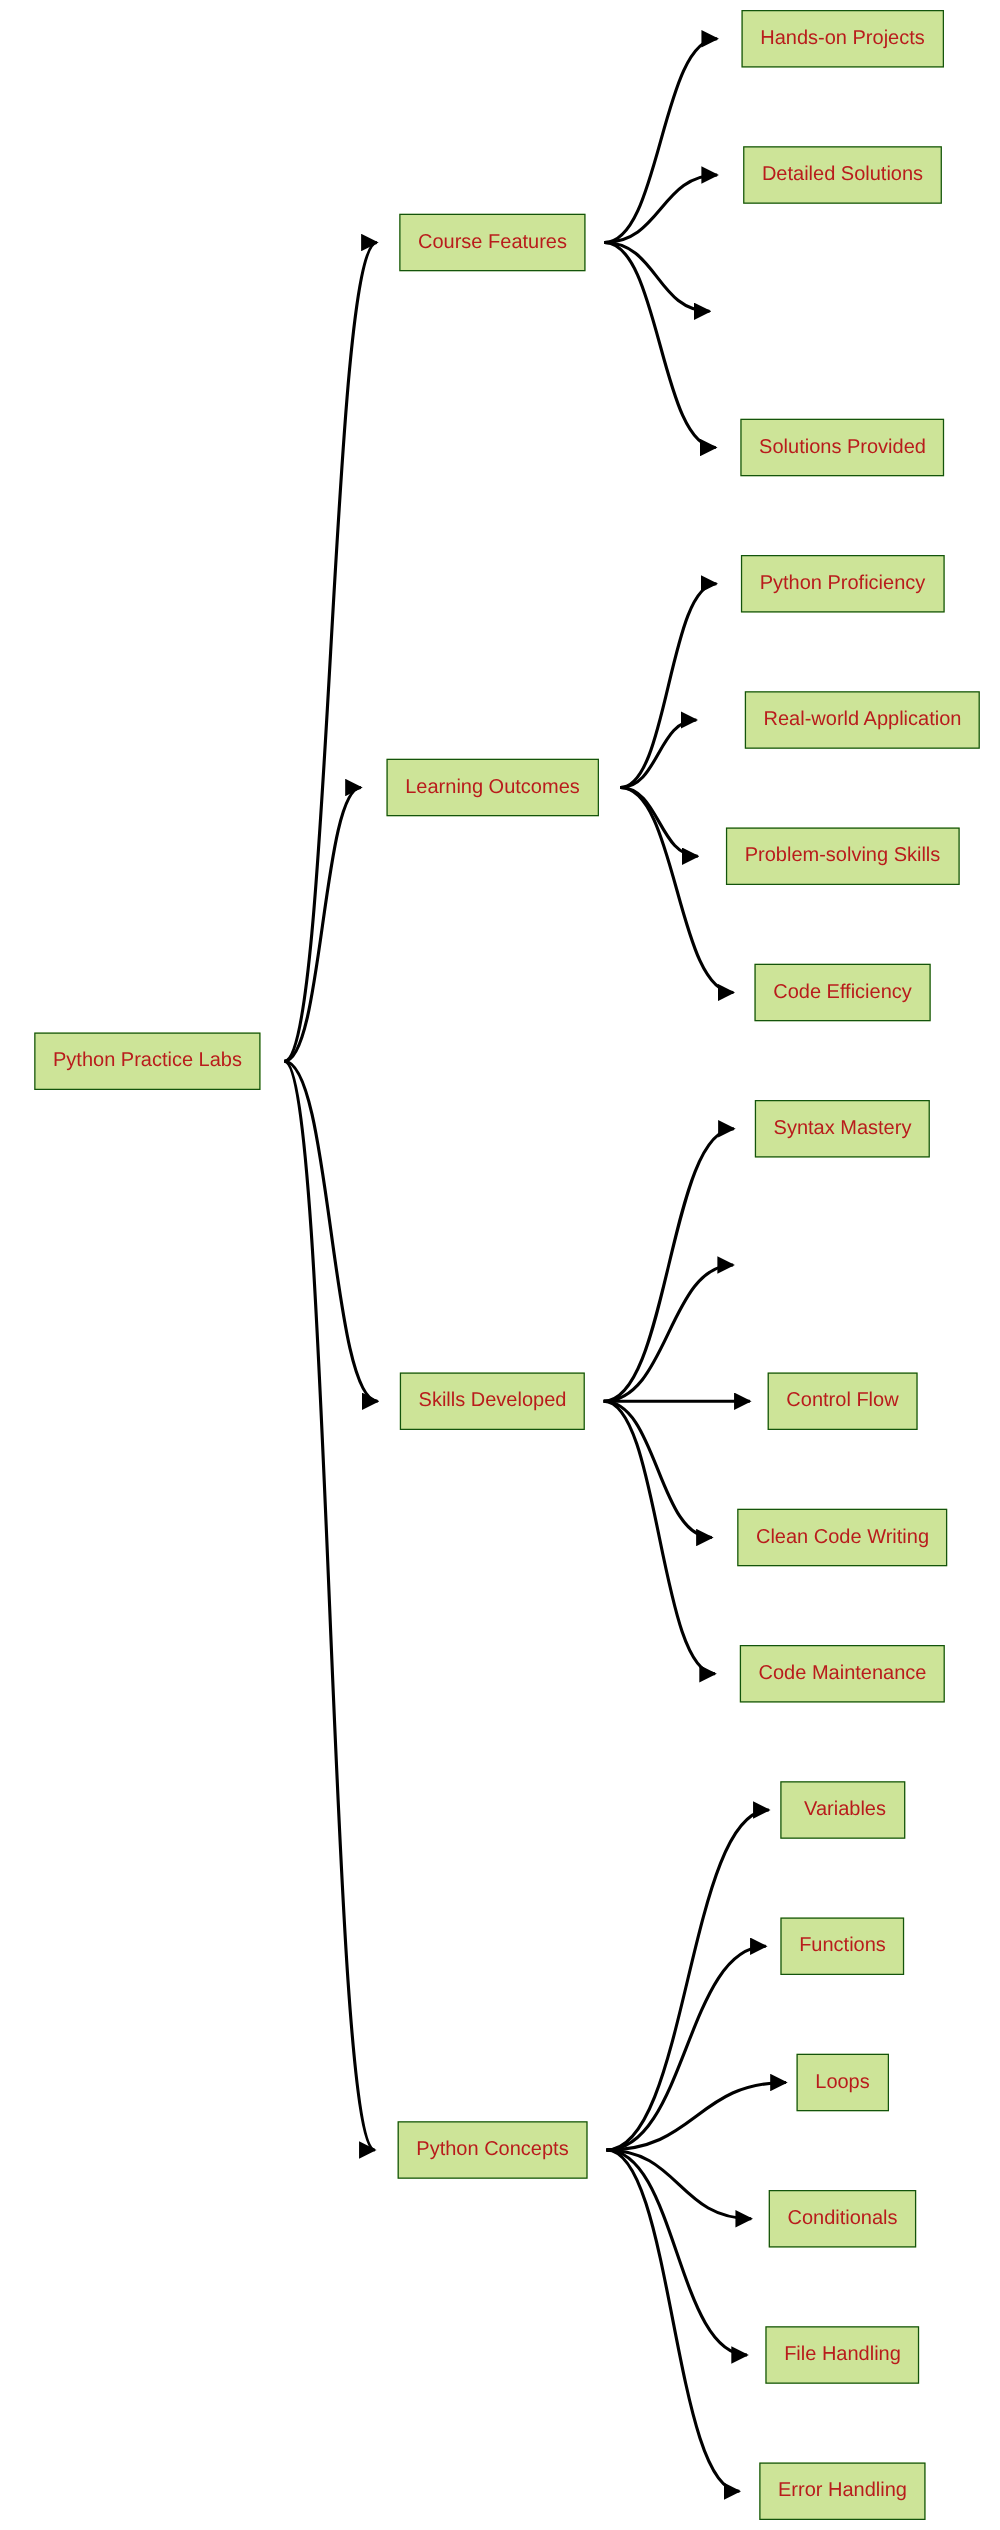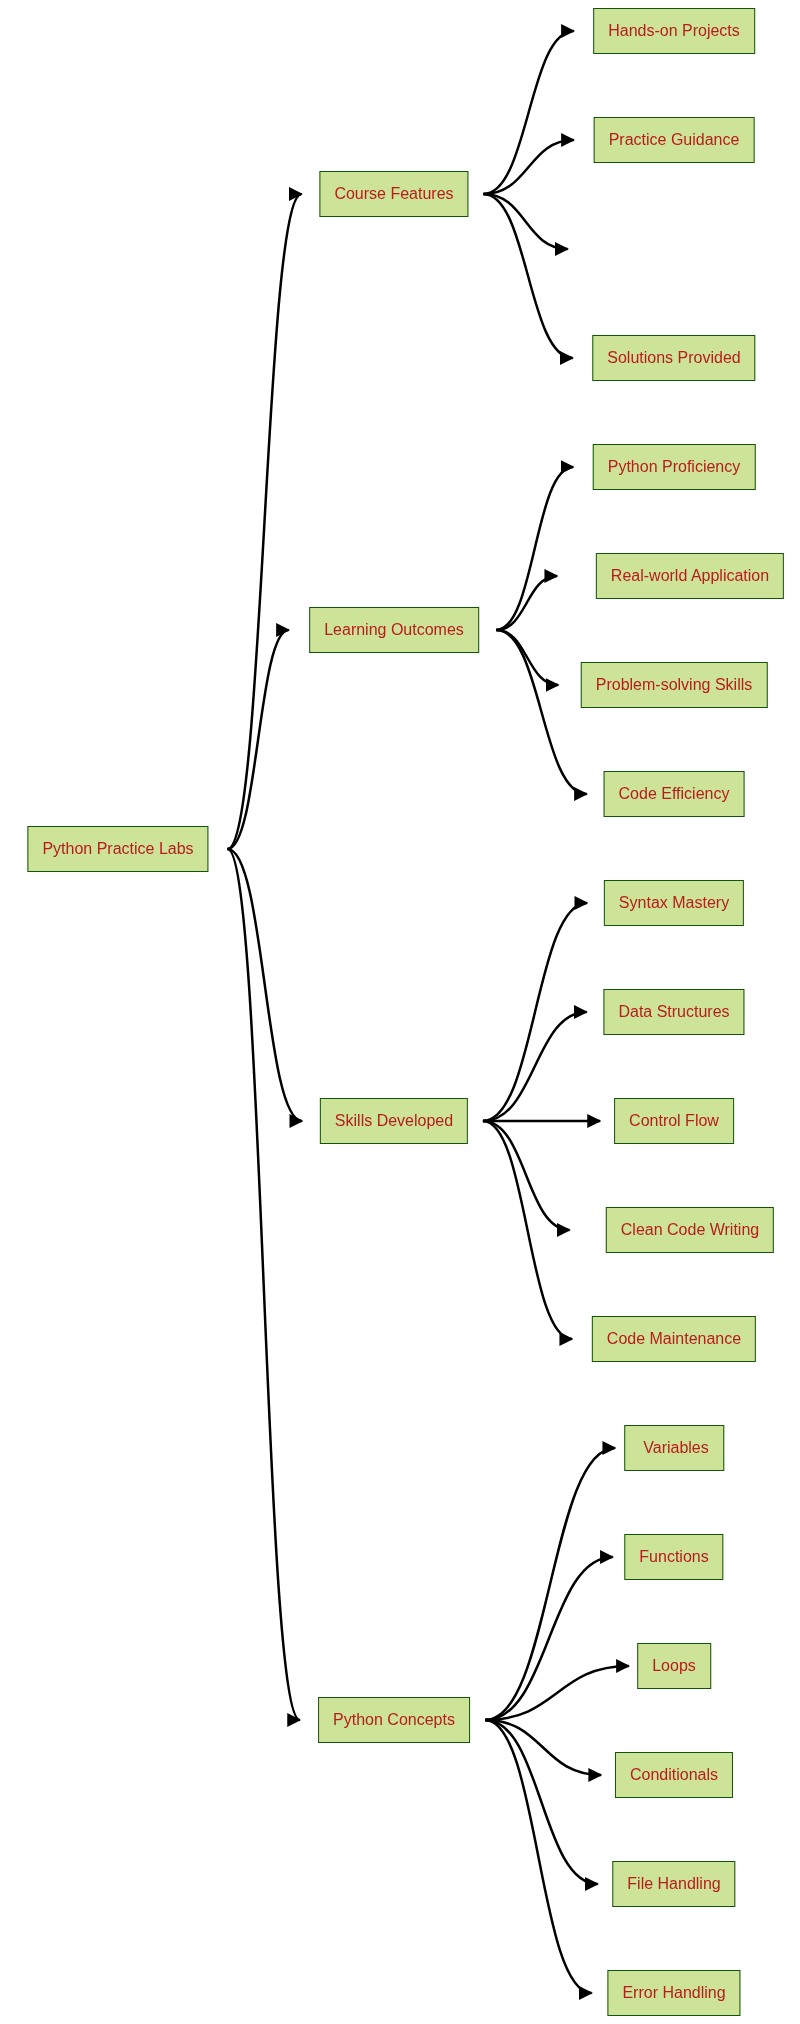--- a/index.html
+++ b/index.html
@@ -72,32 +72,31 @@
       <path d="M 485.1640625 1720 C 550.10546875 1720, 550.10546875 1448, 615.046875 1448" class="edge" marker-end="url(#arrowhead)"></path>
       <path d="M 485.1640625 1720 C 548.90234375 1720, 548.90234375 1557, 612.640625 1557" class="edge" marker-end="url(#arrowhead)"></path>
       <path d="M 485.1640625 1720 C 556.95703125 1720, 556.95703125 1666, 628.75 1666" class="edge" marker-end="url(#arrowhead)"></path>
       <path d="M 485.1640625 1720 C 543.0625 1720, 543.0625 1775, 600.9609375 1775" class="edge" marker-end="url(#arrowhead)"></path>
       <path d="M 485.1640625 1720 C 541.3984375 1720, 541.3984375 1884, 597.6328125 1884" class="edge" marker-end="url(#arrowhead)"></path>
       <path d="M 485.1640625 1720 C 538.34375 1720, 538.34375 1993, 591.5234375 1993" class="edge" marker-end="url(#arrowhead)"></path>
     </svg>
 <div class="node" style="left: 118px; top: 849px;">Python Practice Labs</div>
     <div class="node" style="left: 394px; top: 194px;">Course Features</div>
     <div class="node" style="left: 674px; top: 31px;">Hands-on Projects</div>
-    <div class="node" style="left: 674px; top: 140px;">Practice Guidance</div>
+    <div class="node" style="left: 674px; top: 140px;">Detailed Solutions</div>
     <div class="node" style="left: 674px; top: 358px;">Solutions Provided</div>
     <div class="node" style="left: 394px; top: 630px;">Learning Outcomes</div>
     <div class="node" style="left: 674px; top: 467px;">Python Proficiency</div>
     <div class="node" style="left: 674px; top: 576px; margin-left: 16px;">Real-world Application</div>
     <div class="node" style="left: 674px; top: 685px;">Problem-solving Skills</div>
     <div class="node" style="left: 674px; top: 794px;">Code Efficiency</div>
     <div class="node" style="left: 394px; top: 1121px;">Skills Developed</div>
     <div class="node" style="left: 674px; top: 903px;">Syntax Mastery</div>
-    <div class="node" style="left: 674px; top: 1012px;">Data Structures</div>
     <div class="node" style="left: 674px; top: 1121px;">Control Flow</div>
-    <div class="node" style="left: 674px; top: 1230px; margin-left: 16px;">Clean Code Writing</div>
+    <div class="node" style="left: 674px; top: 1230px;">Clean Code Writing</div>
     <div class="node" style="left: 674px; top: 1339px;">Code Maintenance</div>
     <div class="node" style="left: 394px; top: 1720px;">Python Concepts</div>
     <div class="node" style="left: 674px; top: 1448px; padding-left: 18px;">Variables</div>
     <div class="node" style="left: 674px; top: 1557px;">Functions</div>
     <div class="node" style="left: 674px; top: 1666px;">Loops</div>
     <div class="node" style="left: 674px; top: 1775px;">Conditionals</div>
     <div class="node" style="left: 674px; top: 1884px;">File Handling</div>
     <div class="node" style="left: 674px; top: 1993px;">Error Handling</div>
   </div>
 

